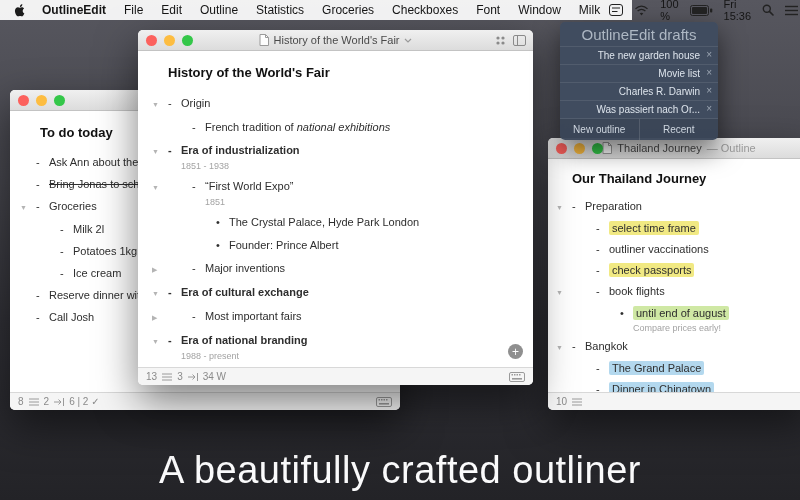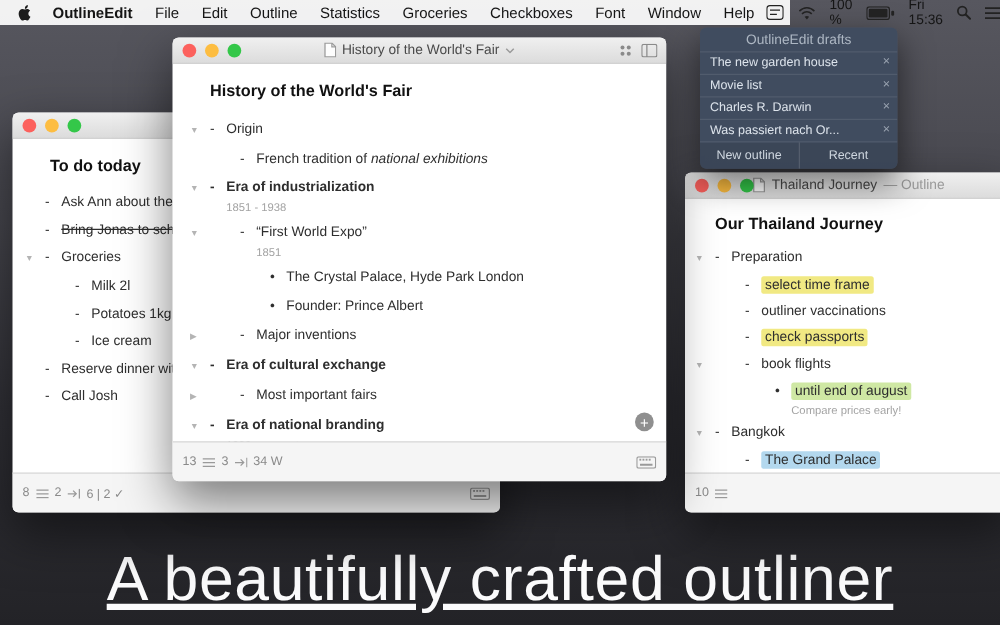--- a/index.html
+++ b/index.html
@@ -26,21 +26,21 @@
   .lights{position:absolute;left:8px;top:5px;display:flex;gap:7px;}
   .light{width:11px;height:11px;border-radius:50%;}
   .light.red{background:#fc615d;}
   .light.yellow{background:#fdbd41;}
   .light.green{background:#34c749;}
   .tb-title{display:flex;align-items:center;gap:5px;white-space:nowrap;}
   .tb-right{position:absolute;right:7px;top:0;height:100%;display:flex;align-items:center;gap:7px;}
   .edited{color:#9a9a9a;}
   .content{flex:1;overflow:hidden;position:relative;font-size:11px;color:#2e2e2e;}
   .content h1,.content h2{font-size:13px;margin:0;color:#111;}
-  .statusbar{flex:none;height:32px;background:#f5f5f5;border-top:1px solid #d8d8d8;
+  .statusbar{flex:none;height:18px;background:#f5f5f5;border-top:1px solid #d8d8d8;
     display:flex;align-items:center;gap:5px;padding:0 8px;font-size:10px;color:#8a8a8a;}
   .statusbar .spacer{flex:1;}
   
   .orow{display:flex;align-items:baseline;line-height:13px;}
   .chev{flex:none;width:16px;font-size:7px;color:#b4b4b4;}
   .oindent{flex:none;}
   .marker{flex:none;width:13px;}
   .otext{}
   .orow.bold .otext,.orow.bold .marker{font-weight:bold;}
   .otext.strike{text-decoration:line-through;}
@@ -62,31 +62,31 @@
   .thai .content h2{margin:2px 0 14px 16px;}
   .thai .orow{margin-bottom:8px;}
   .thai .onote{margin-top:-5px;margin-bottom:7px;}
   .addbtn{position:absolute;right:10px;bottom:8px;width:15px;height:15px;border-radius:50%;
     border:none;background:#8f8f8f;color:#fff;font-size:12px;line-height:14px;text-align:center;
     padding:0;cursor:pointer;}
   
   .drafts{position:absolute;left:560px;top:22px;width:158px;z-index:6;
     background:rgba(64,76,96,0.96);border-radius:5px;overflow:hidden;
     box-shadow:0 10px 26px rgba(0,0,0,0.55);font-size:10px;color:#dde4ec;}
-  .dtitle{text-align:center;padding:4px 0 3px;color:#adb7c3;font-size:11px;
+  .dtitle{text-align:center;padding:4px 0 3px;color:#adb7c3;font-size:15px;
     border-bottom:1px solid rgba(255,255,255,0.09);}
-  .drow{position:relative;text-align:left;padding:3px 18px 3px 8px;
+  .drow{position:relative;text-align:right;padding:3px 18px 3px 8px;
     border-bottom:1px solid rgba(255,255,255,0.09);}
   .dclose{position:absolute;right:6px;top:2px;color:#9aa4b1;cursor:pointer;}
   .dbuttons{display:flex;background:rgba(0,0,0,0.08);}
   .dbtn{flex:1;text-align:center;padding:5px 0;color:#ced6df;cursor:pointer;}
   .dbtn+.dbtn{border-left:1px solid rgba(255,255,255,0.13);}
   
   .caption{position:absolute;left:0;right:0;bottom:8px;text-align:center;
-    font-size:50px;font-weight:300;color:#fbfbfc;letter-spacing:0.5px;text-decoration:underline;}
+    font-size:38px;font-weight:300;color:#fbfbfc;letter-spacing:0.5px;}
 </style>
 </head>
 <body>
 
 <div class="stage">
 
   <div class="menubar">
     <span class="apple">
       <svg width="11" height="13" viewBox="0 0 12 14">
           <path d="M6.6 3.3c.8-.1 1.6-.6 2-1.3.4-.6.6-1.4.4-2-.8.1-1.7.6-2.1 1.2-.4.6-.6 1.4-.3 2.1zM9.4 13c.9-.9 1.6-2 1.9-2.8-1.1-.5-1.8-1.5-1.8-2.7 0-1.1.6-2 1.5-2.6-.6-.9-1.6-1.4-2.6-1.4-.8 0-1.4.4-2 .4-.6 0-1.3-.4-2.1-.4C2.7 3.5 1 5.1 1 7.4c0 1.6.6 3.3 1.4 4.4.6.8 1.2 1.6 2.1 1.6.8 0 1.1-.5 2.1-.5 1 0 1.3.5 2.1.5.9 0 1.6-.8 2.7-1.4z" fill="#1c1c1c"></path>
@@ -94,21 +94,21 @@
     </span>
     <span class="appname">OutlineEdit</span>
     <span class="mitem">File</span>
     <span class="mitem">Edit</span>
     <span class="mitem">Outline</span>
     <span class="mitem">Statistics</span>
     <span class="mitem">Groceries</span>
     <span class="mitem">Checkboxes</span>
     <span class="mitem">Font</span>
     <span class="mitem">Window</span>
-    <span class="mitem">Help</span>
+    <span class="mitem">Milk</span>
     <span class="mright">
       <span class="micon">
         <svg width="14" height="12" viewBox="0 0 14 12">
             <rect x="0.5" y="0.5" width="13" height="11" rx="2.5" fill="none" stroke="#222"></rect>
             <line x1="3" y1="4" x2="11" y2="4" stroke="#222"></line>
             <line x1="3" y1="7.5" x2="8.5" y2="7.5" stroke="#222"></line>
           </svg>
       </span>
       <span class="micon">
         <svg width="15" height="11" viewBox="0 0 14 11">

